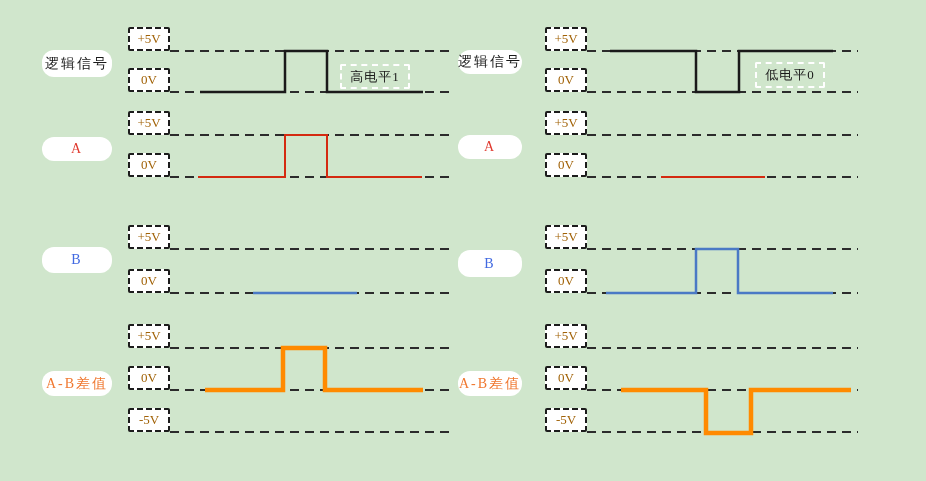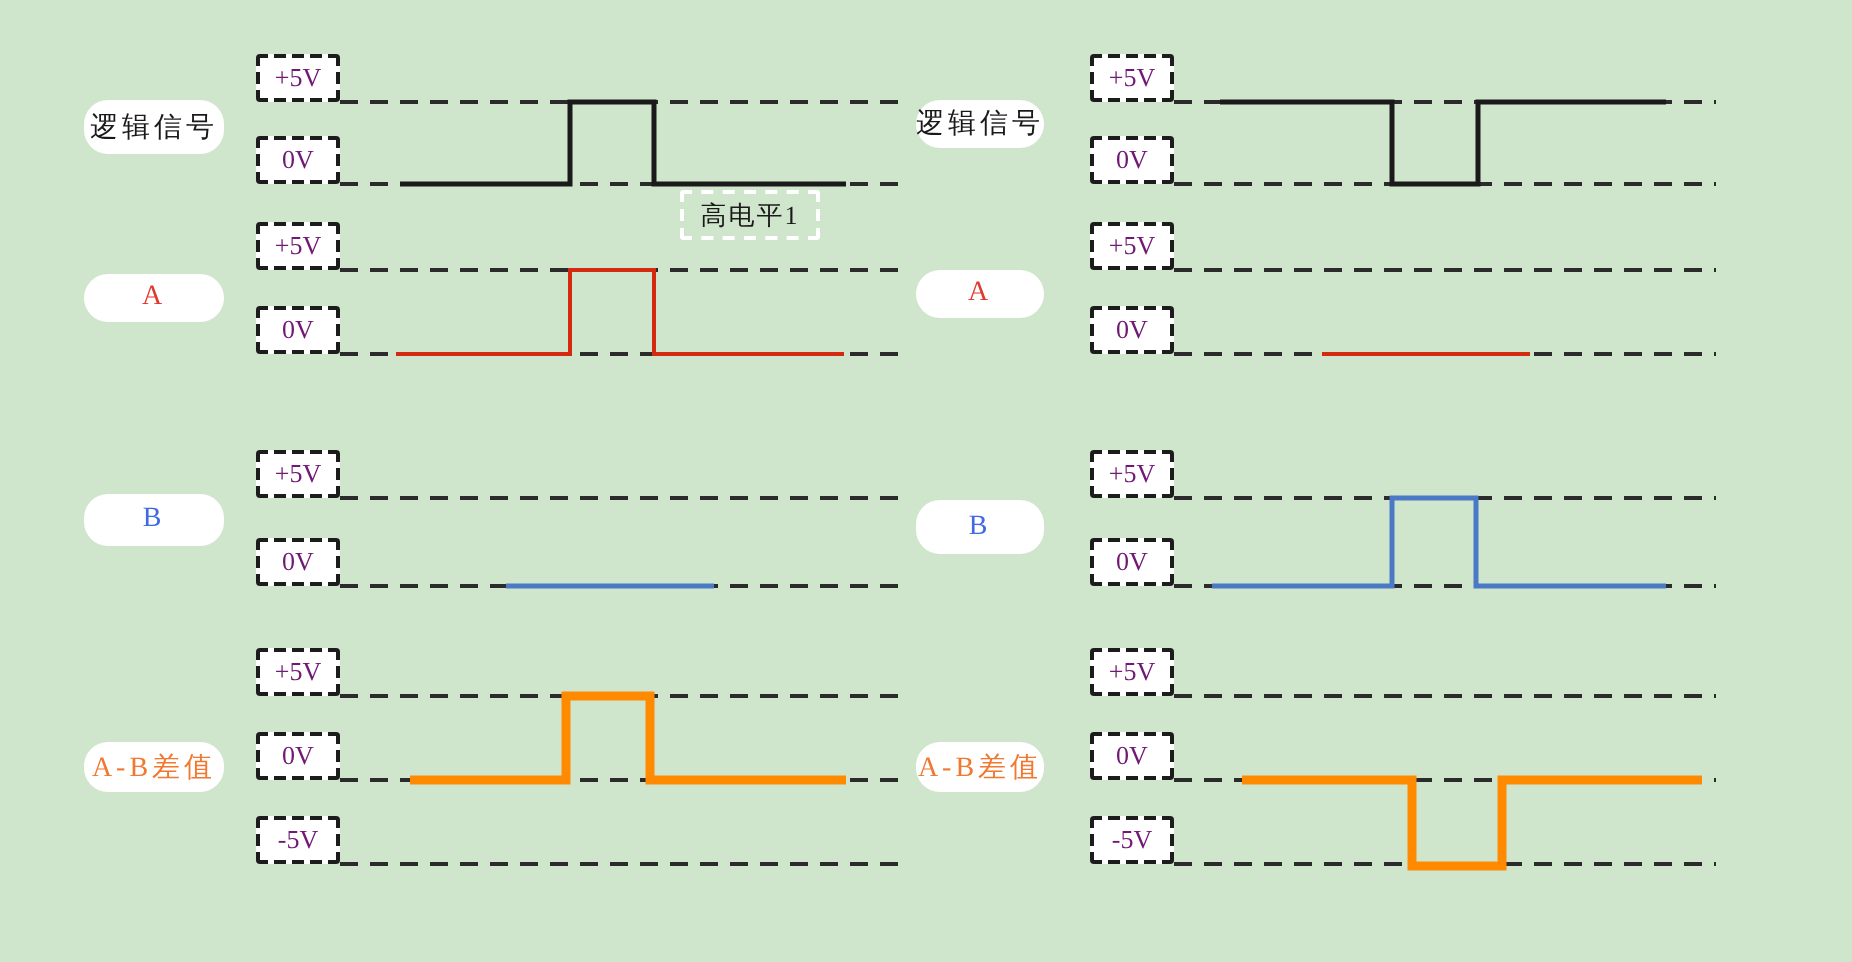--- a/index.html
+++ b/index.html
@@ -33,35 +33,34 @@
   }
   .voltage-box {
     position: absolute;
     background: #ffffff;
     border: 2px dashed #1c1c1c;
     border-radius: 2px;
     display: flex;
     align-items: center;
     justify-content: center;
     font-size: 13px;
-    color: #701a75;
+    color: #a16207;
     box-sizing: border-box;
   }
   .annotation-box {
     position: absolute;
     border: 2px dashed #ffffff;
     border-radius: 2px;
     display: flex;
     align-items: center;
     justify-content: center;
     font-size: 13px;
     color: #1a1a1a;
     letter-spacing: 1px;
     box-sizing: border-box;
-    margin-top: 31px;
   }
 </style>
 </head>
 <body>
 
 <div id="canvas" style="background: rgb(208, 230, 204); width: 926px; height: 481px;">
   <svg id="diagram-svg" width="926" height="481" viewBox="0 0 926 481">
       <line x1="170" y1="51" x2="455" y2="51" stroke="#2b2b2b" stroke-width="2" stroke-dasharray="9 6"></line>
       <line x1="170" y1="92" x2="455" y2="92" stroke="#2b2b2b" stroke-width="2" stroke-dasharray="9 6"></line>
       <polyline points="200,92 285,92 285,51 327,51 327,92 423,92" fill="none" stroke="#1a1a1a" stroke-width="2.5" stroke-linejoin="miter"></polyline>
@@ -99,20 +98,21 @@
     <div class="signal-label" style="left: 42px; top: 247px; width: 70px; height: 26px; color: rgb(65, 105, 225);">B</div>
     <div class="voltage-box" style="left: 128px; top: 225px; width: 42px; height: 24px;">+5V</div>
     <div class="voltage-box" style="left: 128px; top: 269px; width: 42px; height: 24px;">0V</div>
     <div class="signal-label" style="left: 42px; top: 371px; width: 70px; height: 25px; color: rgb(240, 120, 48);">A-B差值</div>
     <div class="voltage-box" style="left: 128px; top: 324px; width: 42px; height: 24px;">+5V</div>
     <div class="voltage-box" style="left: 128px; top: 366px; width: 42px; height: 24px;">0V</div>
     <div class="voltage-box" style="left: 128px; top: 408px; width: 42px; height: 24px;">-5V</div>
     <div class="signal-label" style="left: 458px; top: 50px; width: 64px; height: 24px; color: rgb(26, 26, 26);">逻辑信号</div>
     <div class="voltage-box" style="left: 545px; top: 27px; width: 42px; height: 24px;">+5V</div>
     <div class="voltage-box" style="left: 545px; top: 68px; width: 42px; height: 24px;">0V</div>
+    <div class="annotation-box" style="left: 755px; top: 62px; width: 70px; height: 26px;">低电平0</div>
     <div class="signal-label" style="left: 458px; top: 135px; width: 64px; height: 24px; color: rgb(224, 58, 47);">A</div>
     <div class="voltage-box" style="left: 545px; top: 111px; width: 42px; height: 24px;">+5V</div>
     <div class="voltage-box" style="left: 545px; top: 153px; width: 42px; height: 24px;">0V</div>
     <div class="signal-label" style="left: 458px; top: 250px; width: 64px; height: 27px; color: rgb(65, 105, 225);">B</div>
     <div class="voltage-box" style="left: 545px; top: 225px; width: 42px; height: 24px;">+5V</div>
     <div class="voltage-box" style="left: 545px; top: 269px; width: 42px; height: 24px;">0V</div>
     <div class="signal-label" style="left: 458px; top: 371px; width: 64px; height: 25px; color: rgb(240, 120, 48);">A-B差值</div>
     <div class="voltage-box" style="left: 545px; top: 324px; width: 42px; height: 24px;">+5V</div>
     <div class="voltage-box" style="left: 545px; top: 366px; width: 42px; height: 24px;">0V</div>
     <div class="voltage-box" style="left: 545px; top: 408px; width: 42px; height: 24px;">-5V</div>

